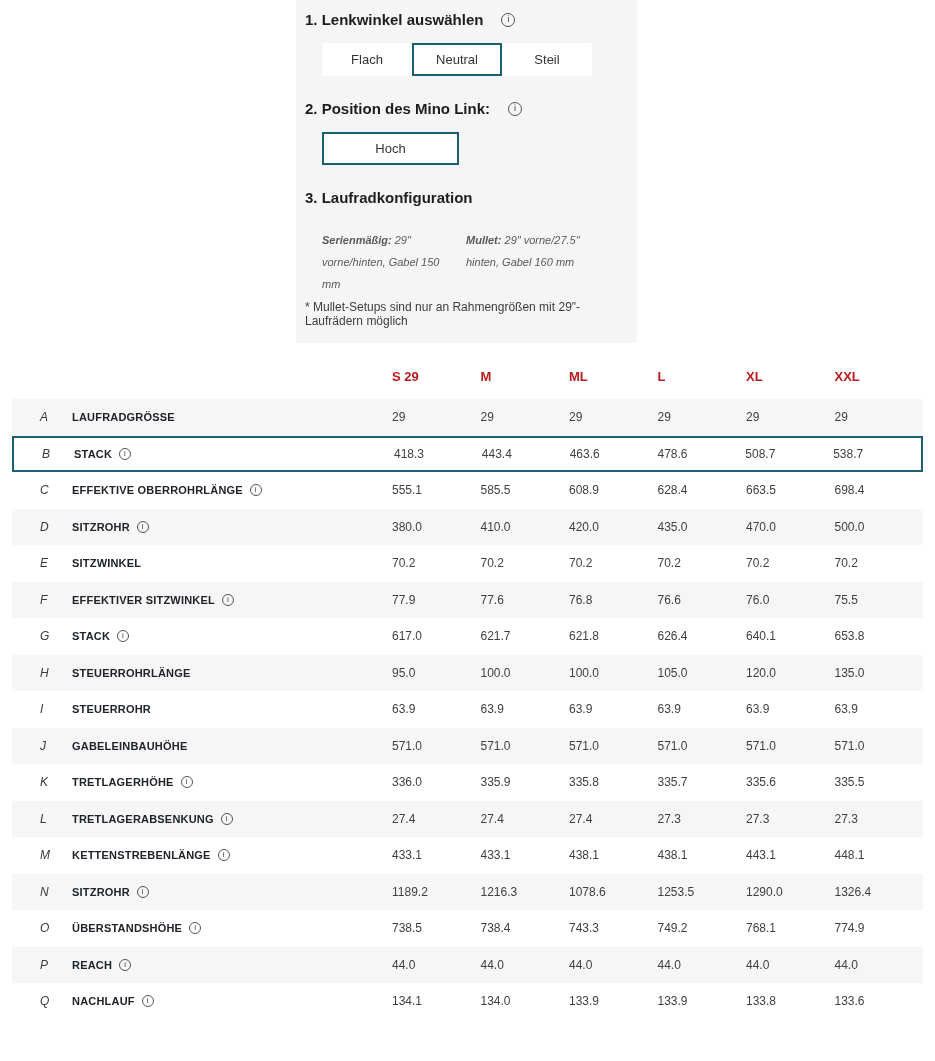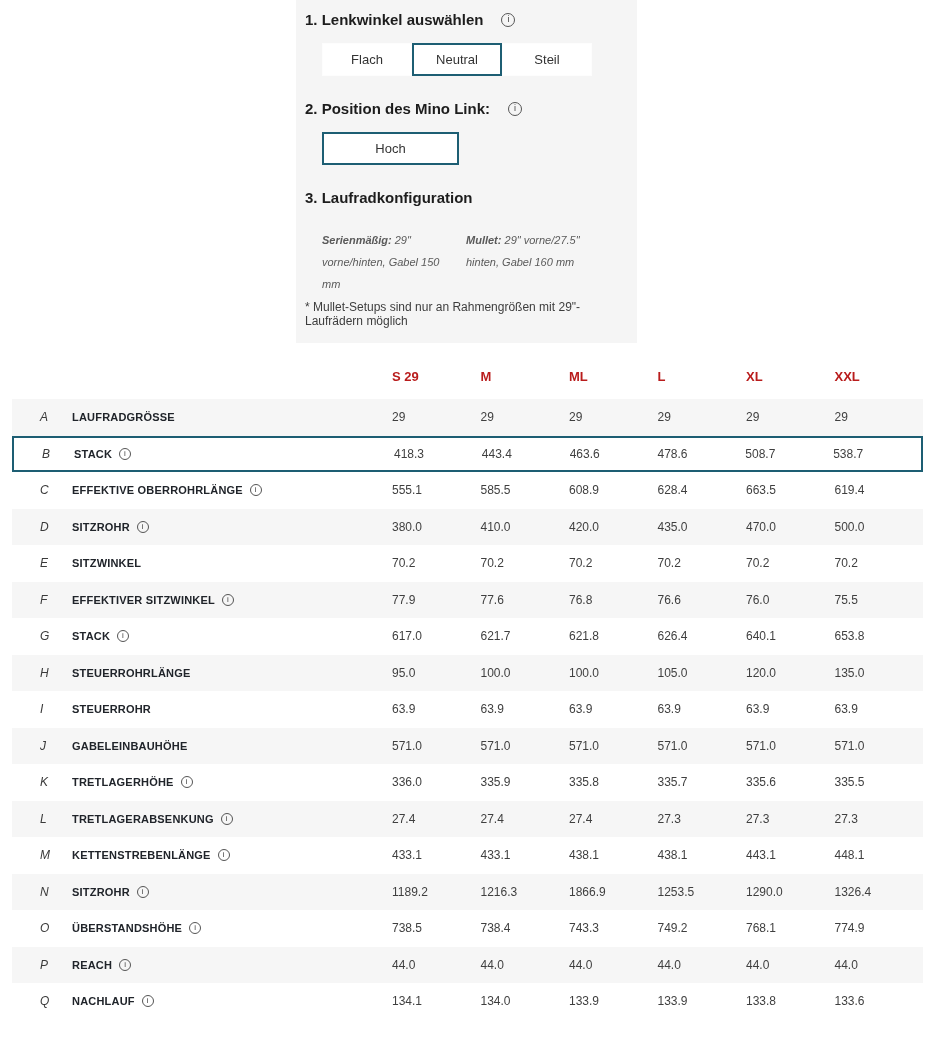--- a/index.html
+++ b/index.html
@@ -143,21 +143,21 @@
         <span class="cell letter">C</span>
         <span class="cell label">
           <span>EFFEKTIVE OBERROHRLÄNGE</span>
           <span class="info-icon">i</span>
         </span>
         <span class="cell val">555.1</span>
         <span class="cell val">585.5</span>
         <span class="cell val">608.9</span>
         <span class="cell val">628.4</span>
         <span class="cell val">663.5</span>
-        <span class="cell val">619.4</span>
+        <span class="cell val">698.4</span>
       </div>
       <div class="geo-row shaded">
         <span class="cell letter">D</span>
         <span class="cell label">
           <span>SITZROHR</span>
           <span class="info-icon">i</span>
         </span>
         <span class="cell val">380.0</span>
         <span class="cell val">410.0</span>
         <span class="cell val">420.0</span>
@@ -279,21 +279,21 @@
         <span class="cell val">448.1</span>
       </div>
       <div class="geo-row shaded">
         <span class="cell letter">N</span>
         <span class="cell label">
           <span>SITZROHR</span>
           <span class="info-icon">i</span>
         </span>
         <span class="cell val">1189.2</span>
         <span class="cell val">1216.3</span>
-        <span class="cell val">1866.9</span>
+        <span class="cell val">1078.6</span>
         <span class="cell val">1253.5</span>
         <span class="cell val">1290.0</span>
         <span class="cell val">1326.4</span>
       </div>
       <div class="geo-row">
         <span class="cell letter">O</span>
         <span class="cell label">
           <span>ÜBERSTANDSHÖHE</span>
           <span class="info-icon">i</span>
         </span>

